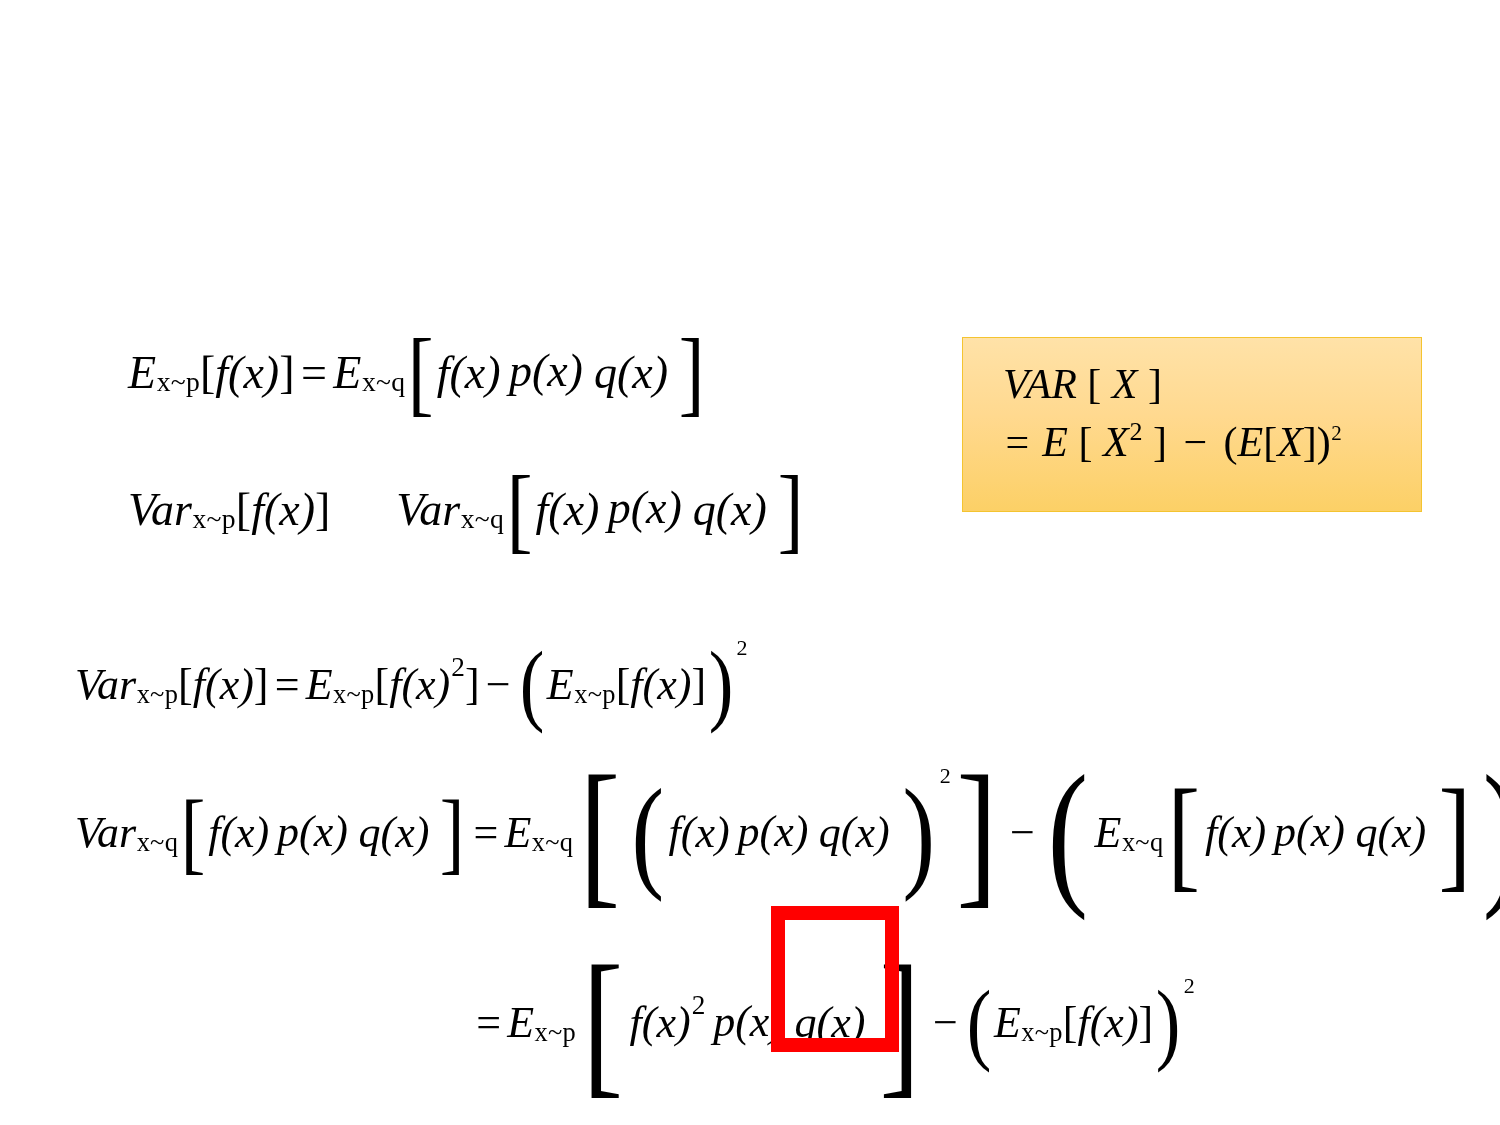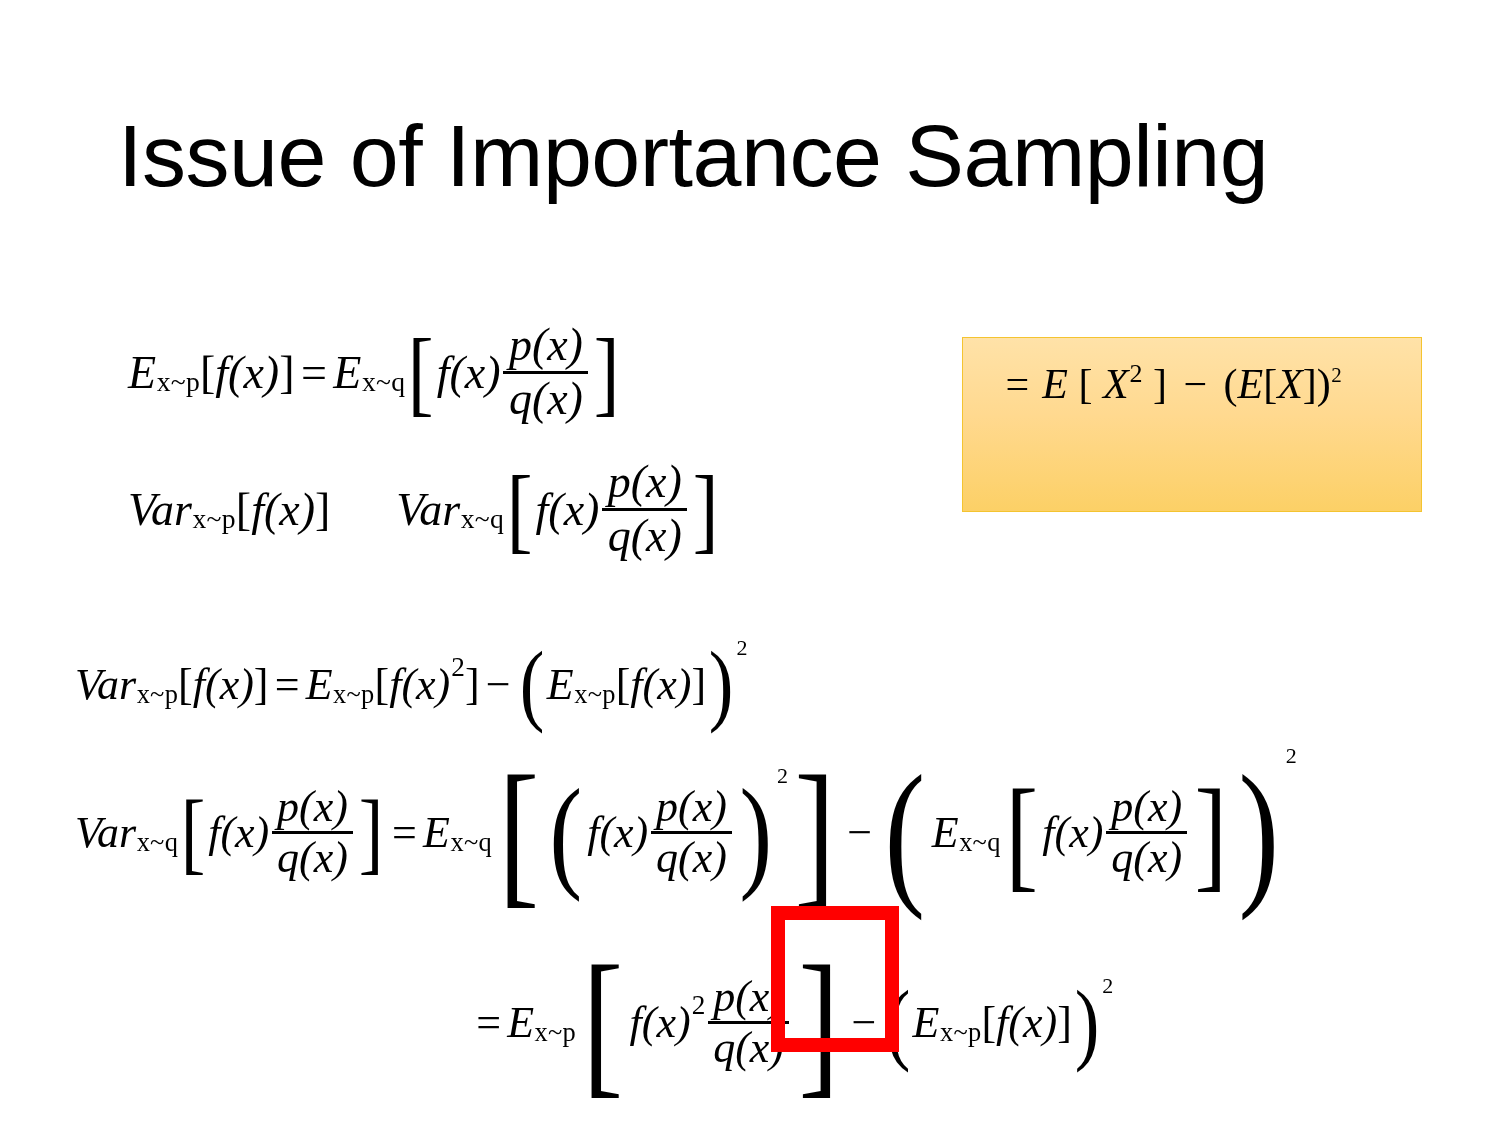--- a/index.html
+++ b/index.html
@@ -64,21 +64,21 @@
     font-size: 0.62em;
     font-style: normal;
     position: relative;
     top: -0.62em;
     margin-left: 0.04em;
   }
 
   
   .frac {
     display: inline-flex;
-    flex-direction: column;
+    flex-direction: row;
     align-items: center;
     justify-content: flex-start;
     vertical-align: middle;
     margin: 0 0.06em;
     line-height: 1.0;
   }
   .frac .num,
   .frac .den {
     display: block;
     padding: 0 0.12em;
@@ -162,21 +162,20 @@
     border: 14px solid #ff0000;
     background: transparent;
     pointer-events: none;
   }
 </style>
 </head>
 <body>
 
 <div class="slide">
 
-  <div class="slide-title">Issue of Importance Sampling</div>
 
   <div class="eq math" id="eq-1">
     <span class="mi">E</span>
       <span class="sub">x~p</span>
     <span class="brk">[</span>
     <span class="mi">f(x)</span>
     <span class="brk">]</span>
     <span class="mo">=</span>
     <span class="mi">E</span>
       <span class="sub">x~q</span>
@@ -308,20 +307,26 @@
         <span class="brk">[</span>
         <span class="mi">f(x)</span>
         <span class="brk">]</span>
         <span class="delim big">)</span>
       </span>
       <span class="pw">2</span>
     </span>
   </div>
 
   <div class="callout">
+    <span class="line math">
+      <span class="mi">VAR</span>
+      <span class="brk">[</span>
+      <span class="mi">X</span>
+      <span class="brk">]</span>
+    </span>
     <span class="line line2 math">
       <span class="mo tight">=</span>
       <span class="mi">E</span>
       <span class="brk">[</span>
       <span class="mi">X</span><span class="sup">2</span>
       <span class="brk">]</span>
       <span class="mo">−</span>
       <span class="powgrp">
         <span class="body">
           <span class="delim">(</span>

